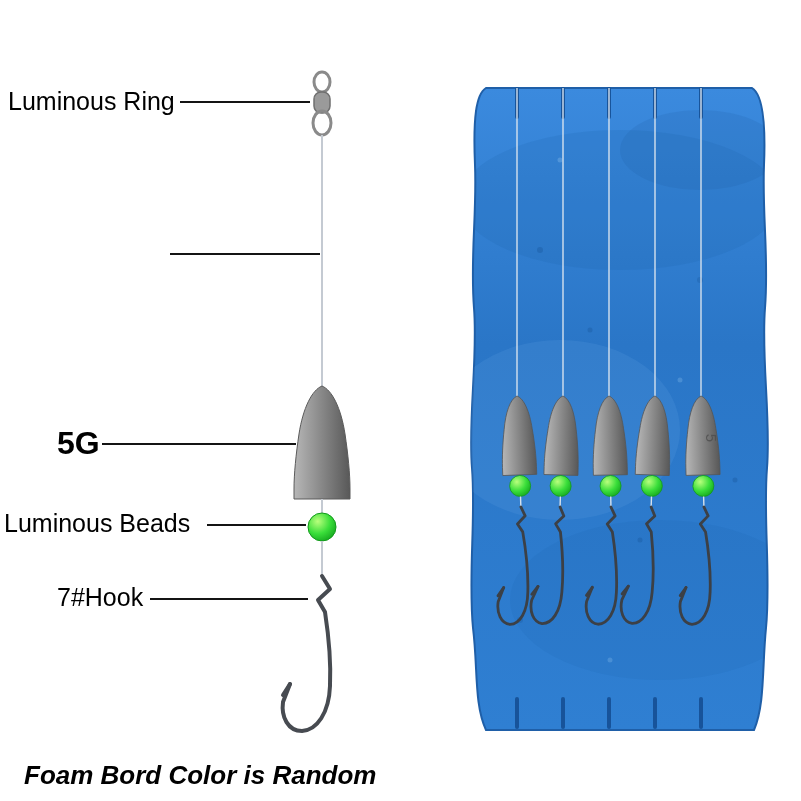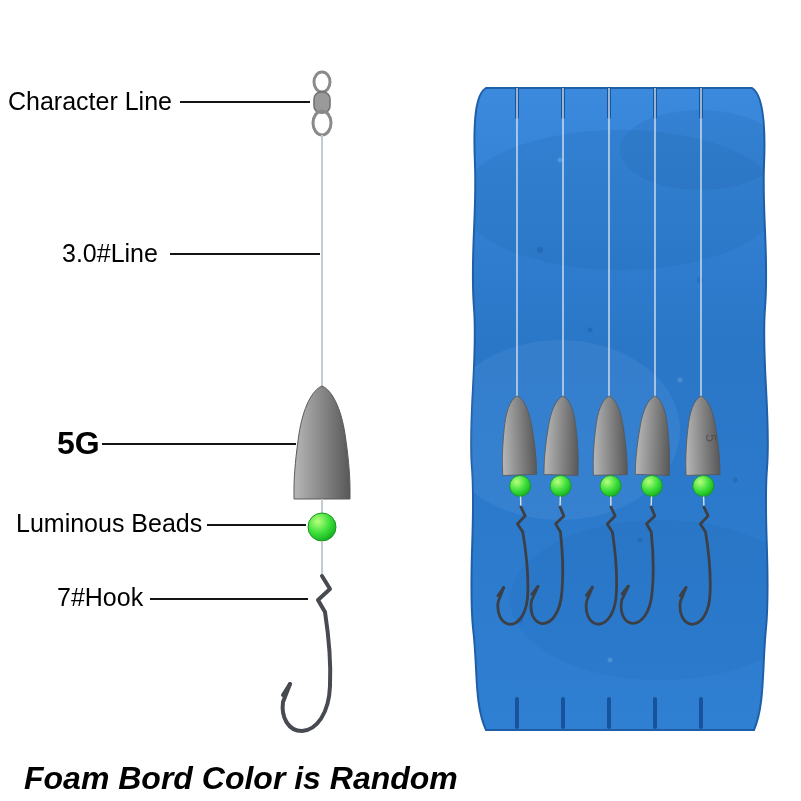--- a/index.html
+++ b/index.html
@@ -20,21 +20,21 @@
   }
   .label.big{font-size:32px;font-weight:bold;}
   .leader{
     position:absolute;
     height:0;
     border-top:2px solid #141414;
   }
   .footer-note{
     position:absolute;
     left:24px;top:760px;
-    font-size:32px;
+    font-size:26px;
     font-weight:bold;
     font-style:italic;
     color:#000;
     white-space:nowrap;
   }
 </style>
 </head>
 <body>
 
 <div class="canvas">
@@ -133,30 +133,29 @@
       </g>
       <use href="#boardRig" transform="translate(517,396) rotate(-2)"></use>
       <use href="#boardRig" transform="translate(563,396) rotate(1.5)"></use>
       <use href="#boardRig" transform="translate(609,396) rotate(-1)"></use>
       <use href="#boardRig" transform="translate(655,396) rotate(2)"></use>
       <use href="#boardRig" transform="translate(701,396) rotate(-1.5)"></use>
       <text transform="translate(706,438) rotate(90)" font-size="15" fill="#4e4e4e" opacity="0.8" text-anchor="middle" font-family="Liberation Sans, sans-serif">5</text>
     </g>
   </svg>
 
-  <div class="label" style="left:8px;top:88px;">Character Line</div>
+  <div class="label" style="left:8px;top:88px;">Luminous Ring</div>
   <div class="leader" style="left:180px;top:101px;width:130px;"></div>
 
-  <div class="label" style="left:62px;top:240px;">3.0#Line</div>
   <div class="leader" style="left:170px;top:253px;width:150px;"></div>
 
   <div class="label big" style="left:57px;top:426px;">5G</div>
   <div class="leader" style="left:102px;top:443px;width:194px;"></div>
 
-  <div class="label" style="left:16px;top:510px;">Luminous Beads</div>
+  <div class="label" style="left:4px;top:510px;">Luminous Beads</div>
   <div class="leader" style="left:207px;top:524px;width:99px;"></div>
 
   <div class="label" style="left:57px;top:584px;">7#Hook</div>
   <div class="leader" style="left:150px;top:598px;width:158px;"></div>
 
   <div class="footer-note">Foam Bord Color is Random</div>
 
 </div>
 
 </body></html>

